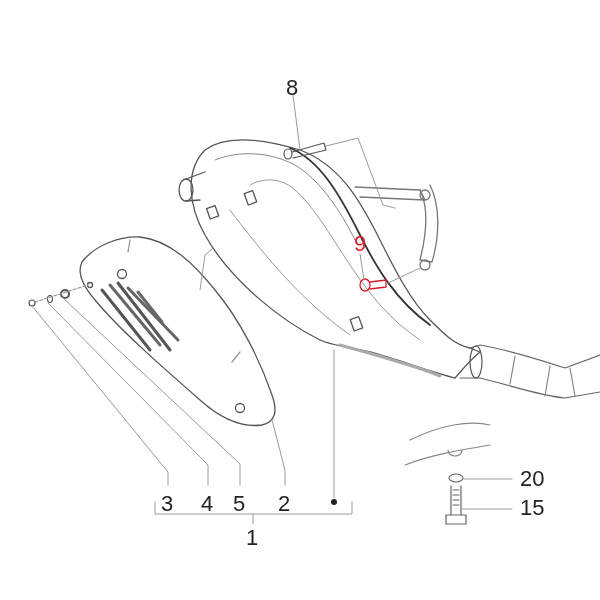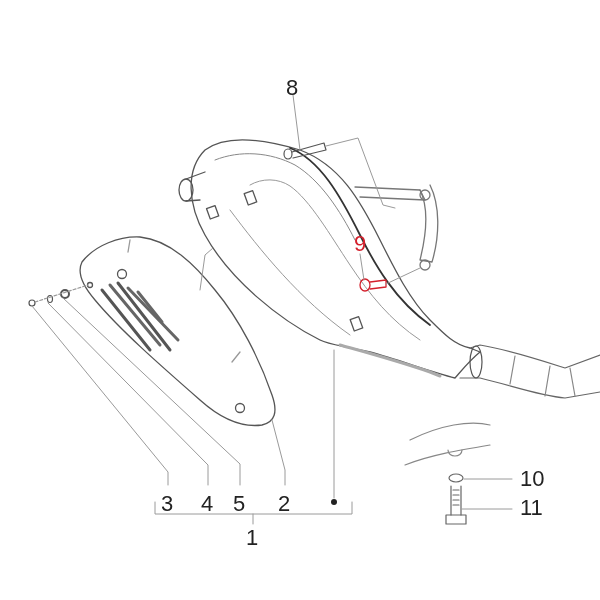--- a/index.html
+++ b/index.html
@@ -128,14 +128,14 @@
   <circle cx="334" cy="502" r="3" fill="#222" stroke="none"></circle>
 </svg>
 
 <div class="callout" style="left:246px; top:527px;">1</div>
 <div class="callout" style="left:278px; top:493px;">2</div>
 <div class="callout" style="left:161px; top:493px;">3</div>
 <div class="callout" style="left:201px; top:493px;">4</div>
 <div class="callout" style="left:233px; top:493px;">5</div>
 <div class="callout" style="left:286px; top:77px;">8</div>
 <div class="callout red" style="left:354px; top:233px;">9</div>
-<div class="callout" style="left:520px; top:468px;">10</div>
-<div class="callout" style="left:520px; top:497px;">11</div>
+<div class="callout" style="left:520px; top:468px;">20</div>
+<div class="callout" style="left:520px; top:497px;">15</div>
 
 </body></html>

